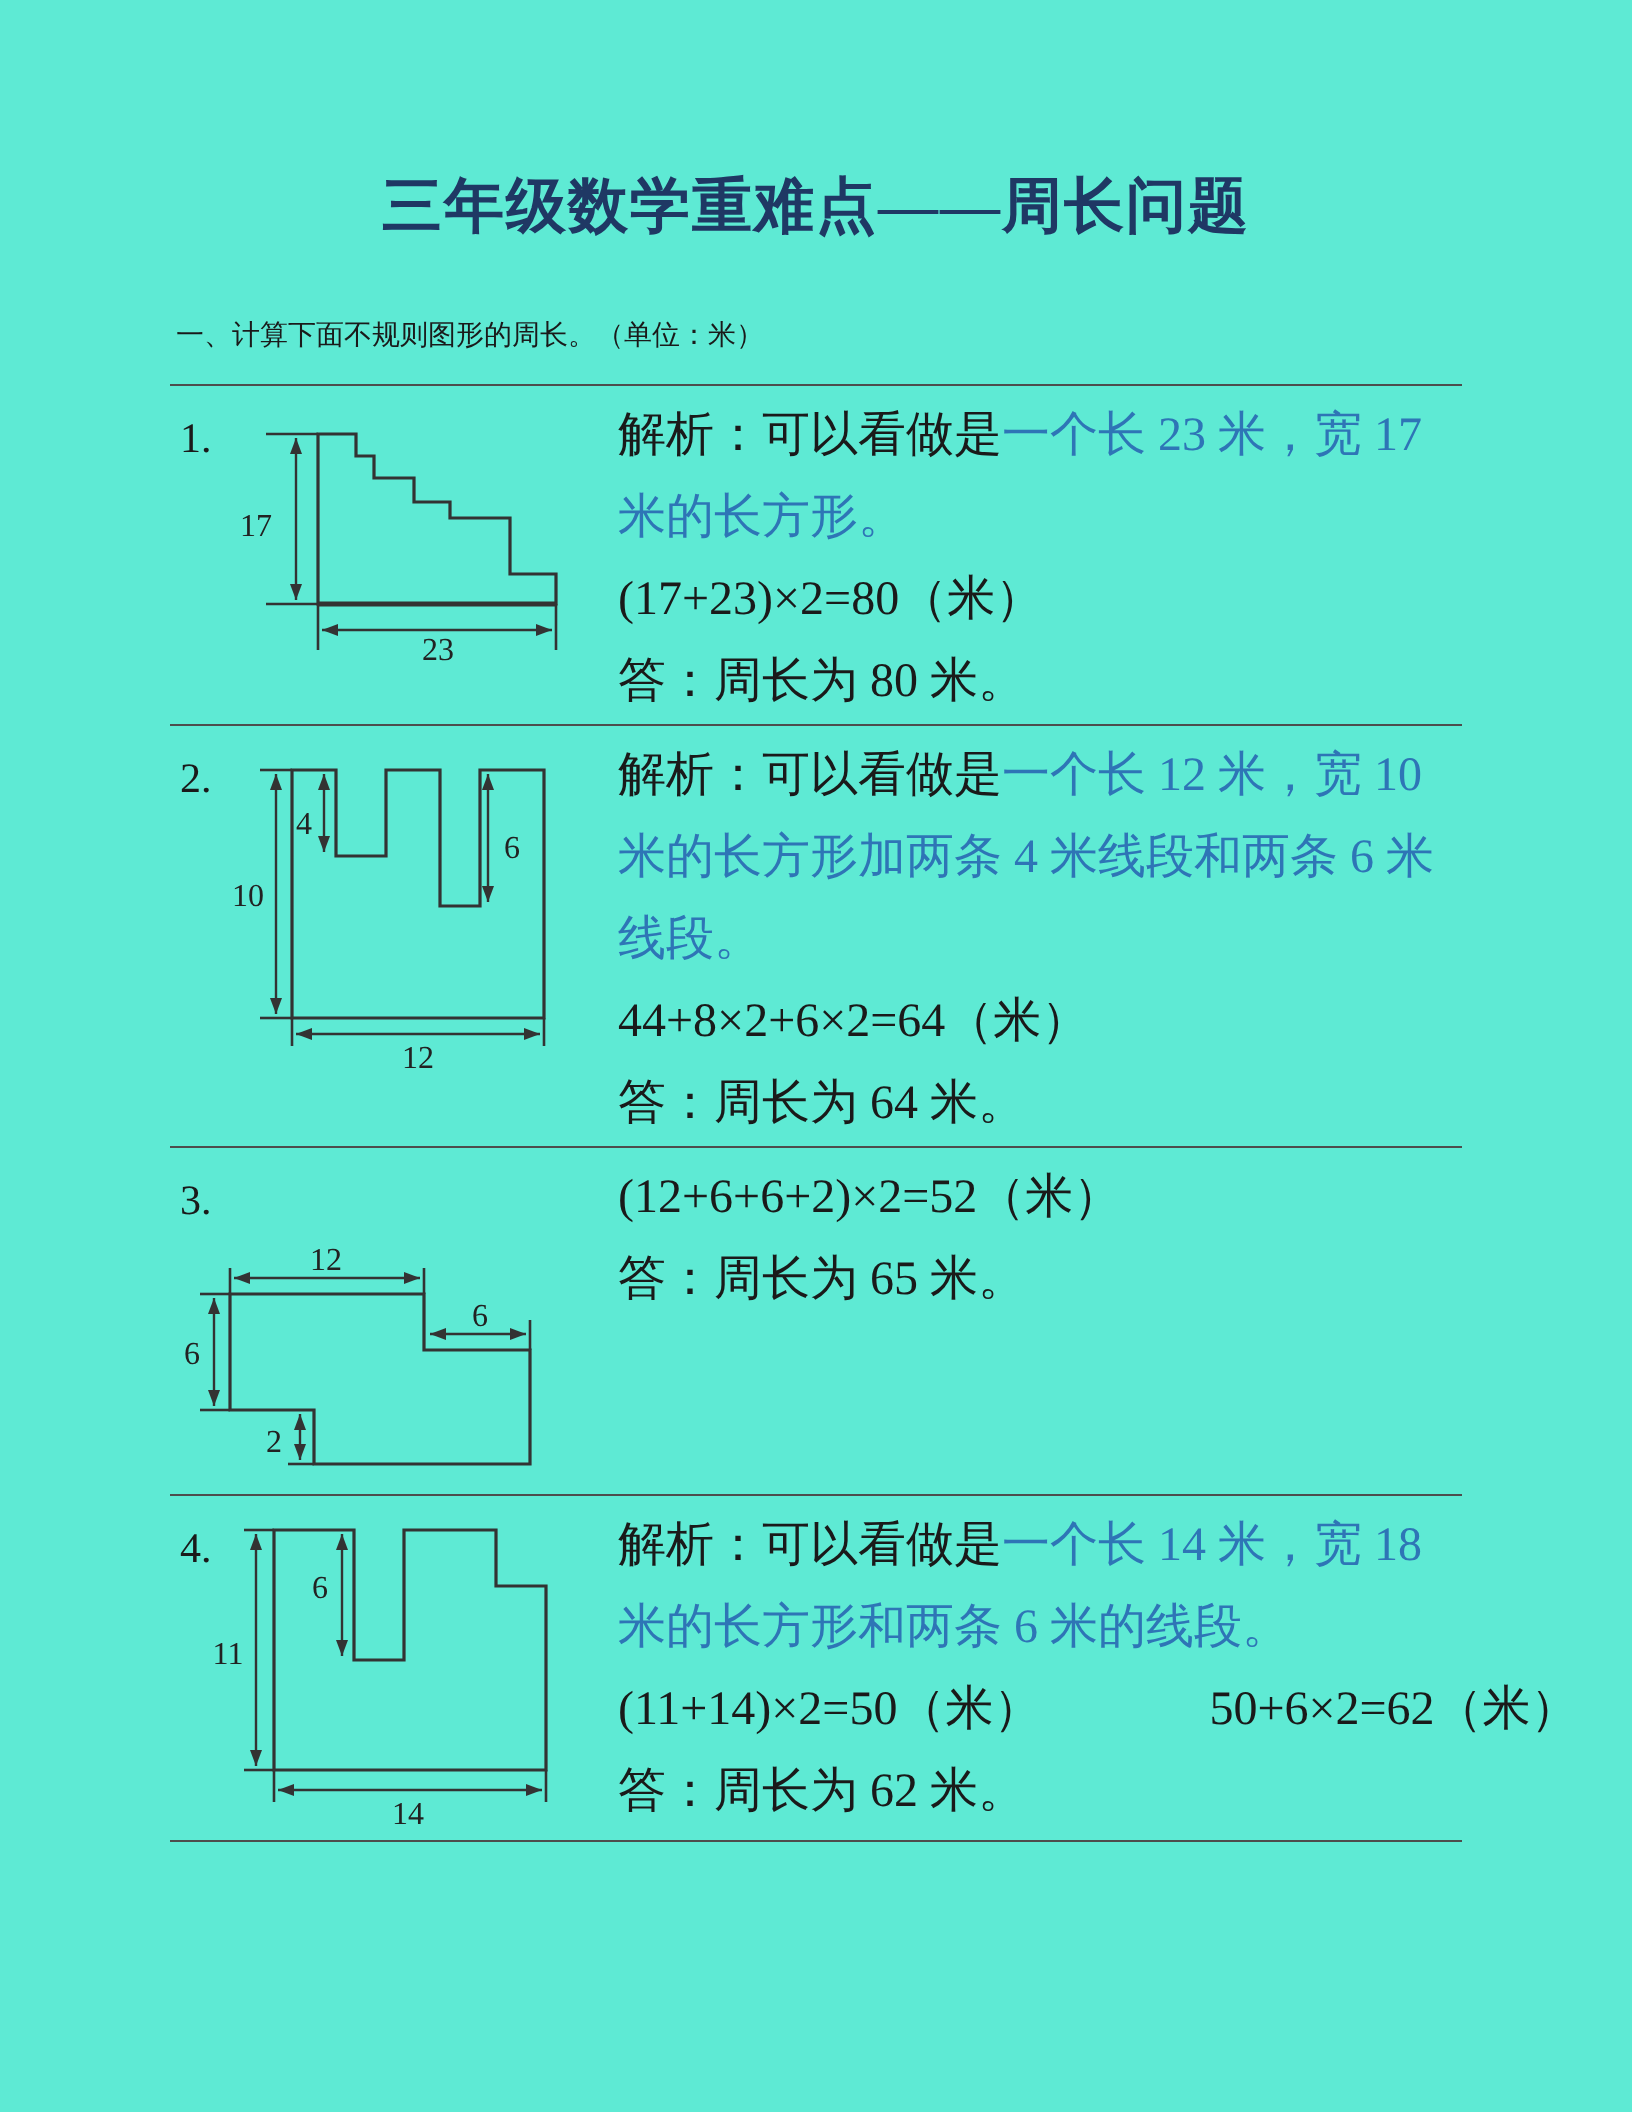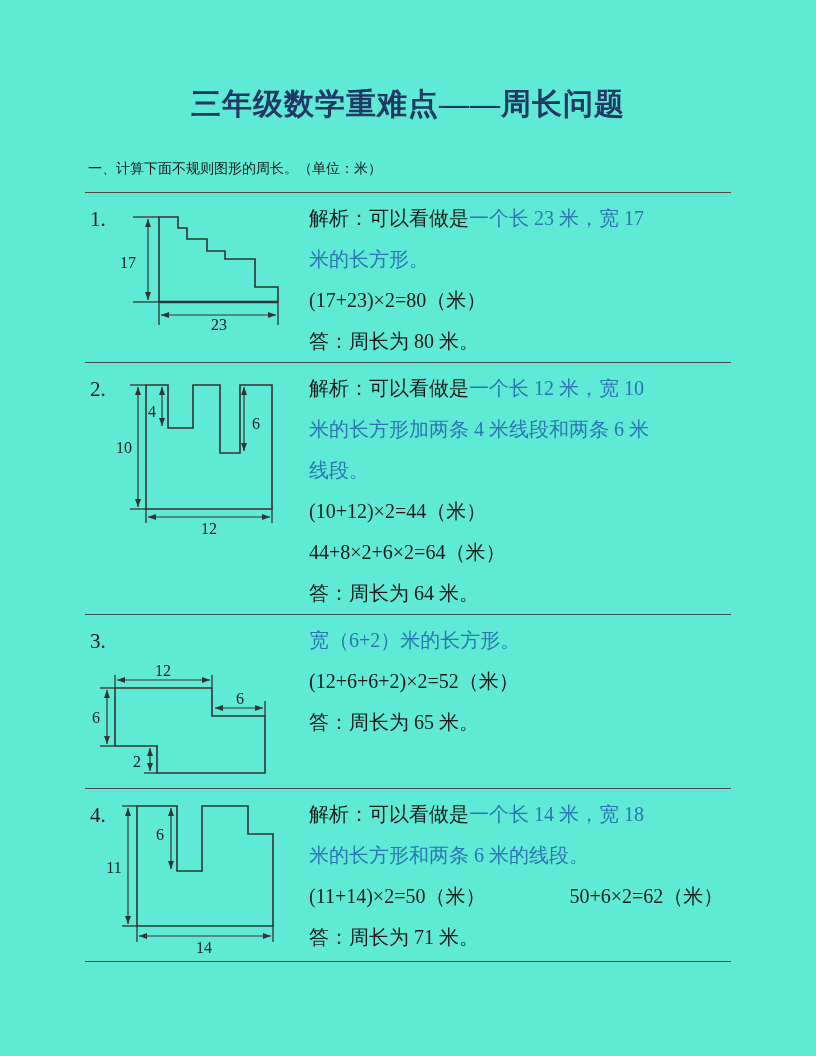--- a/index.html
+++ b/index.html
@@ -14,21 +14,21 @@
     padding-top:82px;text-align:center;font-size:30px;font-weight:bold;
     color:var(--title);line-height:44px;letter-spacing:1px;
   }
   .heading{margin:26px 84px 0 88px;font-size:14px;line-height:34px;}
   .problems{margin:6px 85px 0 85px;border-bottom:1.4px solid var(--rule);}
   .row{display:flex;border-top:1.4px solid var(--rule);padding-top:5px;position:relative;}
   .fig-cell{width:224px;flex:none;position:relative;}
   .fig-cell svg{display:block;}
   .pnum{position:absolute;left:5px;top:9px;font-size:21px;}
   .text-cell{flex:1;min-width:0;}
-  .sol-line{font-size:20px;line-height:41px;white-space:nowrap;}
+  .sol-line{font-size:24px;line-height:41px;white-space:nowrap;}
   .hl{color:var(--hl);}
   .gap{margin-left:84px;}
   svg text{font-size:16px;fill:#222;font-family:"Liberation Serif","DejaVu Serif",serif;}
 </style>
 </head>
 <body>
 
 <div class="page">
   <div class="title">三年级数学重难点——周长问题</div>
   <div class="heading">一、计算下面不规则图形的周长。（单位：米）</div>
@@ -84,21 +84,20 @@
             <line x1="129" y1="11" x2="129" y2="75" stroke="#333333" stroke-width="1.2"></line>
             <polygon points="129,11 132,19 126,19" fill="#333333"></polygon>
             <polygon points="129,75 126,67 132,67" fill="#333333"></polygon>
             <text x="141" y="53" text-anchor="middle">6</text>
           </svg>
         </div>
     <div class="text-cell">
           <div class="sol-line"><span class="tx">解析：可以看做是</span><span class="hl">一个长 12 米，宽 10</span></div>
           <div class="sol-line"><span class="hl">米的长方形加两条 4 米线段和两条 6 米</span></div>
           <div class="sol-line"><span class="hl">线段。</span></div>
-          <div class="sol-line"><span class="tx">(10+12)×2=44（米）</span></div>
           <div class="sol-line"><span class="tx">44+8×2+6×2=64（米）</span></div>
           <div class="sol-line"><span class="tx">答：周长为 64 米。</span></div>
         </div>
   </div>
       <div class="row">
     <div class="fig-cell">
       <span class="pnum">3.</span>
     <svg width="195" height="125" style="margin-left: 3px; margin-top: 43px;">
             <polygon points="27,25 124,25 124,53 177,53 177,110 69,110 69,83 27,83" fill="none" stroke="#333333" stroke-width="1.6"></polygon>
             <line x1="27" y1="12" x2="27" y2="25" stroke="#333333" stroke-width="1.3"></line>
@@ -119,21 +118,20 @@
             <polygon points="19,27 22,35 16,35" fill="#333333"></polygon>
             <polygon points="19,81 16,73 22,73" fill="#333333"></polygon>
             <text x="8" y="60" text-anchor="middle">6</text>
             <line x1="62" y1="85" x2="62" y2="108" stroke="#333333" stroke-width="1.2"></line>
             <polygon points="62,85 65,93 59,93" fill="#333333"></polygon>
             <polygon points="62,108 59,100 65,100" fill="#333333"></polygon>
             <text x="49" y="104" text-anchor="middle">2</text>
           </svg>
         </div>
     <div class="text-cell">
-          <div class="sol-line"><span class="hl">宽（6+2）米的长方形。</span></div>
           <div class="sol-line"><span class="tx">(12+6+6+2)×2=52（米）</span></div>
           <div class="sol-line"><span class="tx">答：周长为 65 米。</span></div>
         </div>
   </div>
       <div class="row">
     <div class="fig-cell">
       <span class="pnum">4.</span>
     <svg width="185" height="160" style="margin-left: 20px; margin-top: 7px;">
             <polygon points="32,5 72,5 72,70 97,70 97,5 143,5 143,33 168,33 168,125 32,125" fill="none" stroke="#333333" stroke-width="1.6"></polygon>
             <line x1="17" y1="5" x2="32" y2="5" stroke="#333333" stroke-width="1.3"></line>
@@ -151,17 +149,17 @@
             <line x1="66" y1="7" x2="66" y2="68" stroke="#333333" stroke-width="1.2"></line>
             <polygon points="66,7 69,15 63,15" fill="#333333"></polygon>
             <polygon points="66,68 63,60 69,60" fill="#333333"></polygon>
             <text x="55" y="39" text-anchor="middle">6</text>
           </svg>
         </div>
     <div class="text-cell">
           <div class="sol-line"><span class="tx">解析：可以看做是</span><span class="hl">一个长 14 米，宽 18</span></div>
           <div class="sol-line"><span class="hl">米的长方形和两条 6 米的线段。</span></div>
           <div class="sol-line"><span class="tx">(11+14)×2=50（米）</span><span class="tx gap">50+6×2=62（米）</span></div>
-          <div class="sol-line"><span class="tx">答：周长为 71 米。</span></div>
+          <div class="sol-line"><span class="tx">答：周长为 62 米。</span></div>
         </div>
   </div>
     </div>
 </div>
 
 </body></html>

